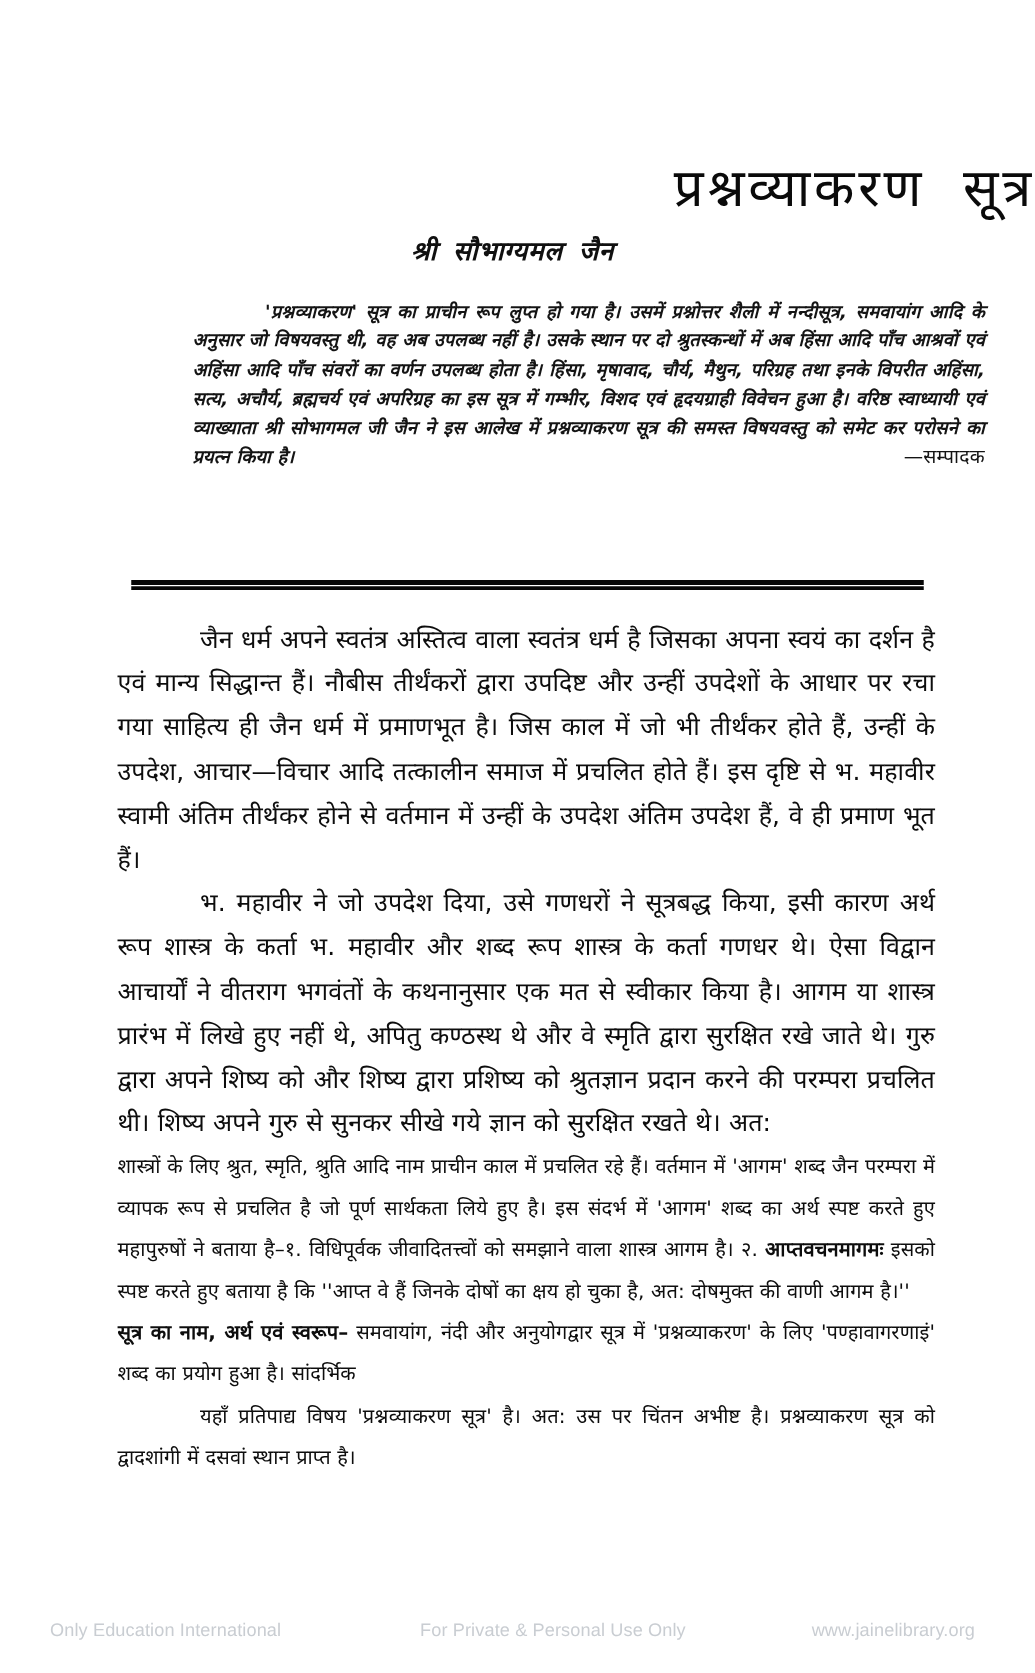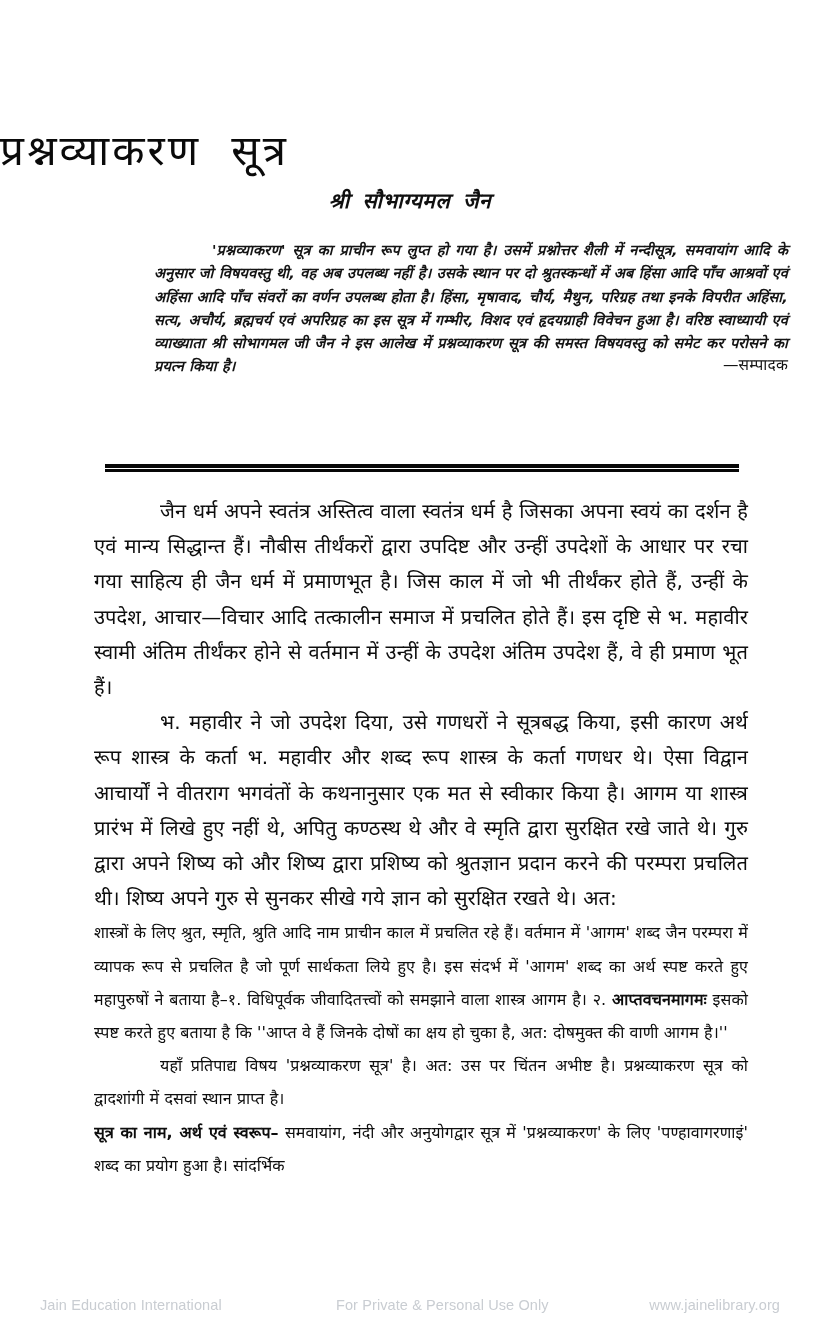--- a/index.html
+++ b/index.html
@@ -19,21 +19,21 @@
     color: #111111;
     -webkit-font-smoothing: antialiased;
   }
 
   
   .title {
     position: absolute;
     left: 0;
     right: 0;
     top: 100px;
-    text-align: left;
+    text-align: right;
     font-family: "DejaVu Sans", "Liberation Sans", sans-serif;
     font-size: 42px;
     font-weight: 400;
     letter-spacing: 3px;
     color: #0a0a0a;
     line-height: 1.1;
     word-spacing: 14px;
   }
 
   .byline {
@@ -184,29 +184,29 @@
     </p>
 
     <p class="para">
       <span class="indent"></span><span>भ. महावीर ने जो उपदेश दिया, उसे गणधरों ने सूत्रबद्ध किया, इसी कारण अर्थ रूप शास्त्र के कर्ता भ. महावीर और शब्द रूप शास्त्र के कर्ता गणधर थे। ऐसा विद्वान आचार्यों ने वीतराग भगवंतों के कथनानुसार एक मत से स्वीकार किया है। आगम या शास्त्र प्रारंभ में लिखे हुए नहीं थे, अपितु कण्ठस्थ थे और वे स्मृति द्वारा सुरक्षित रखे जाते थे। गुरु द्वारा अपने शिष्य को और शिष्य द्वारा प्रशिष्य को श्रुतज्ञान प्रदान करने की परम्परा प्रचलित थी। शिष्य अपने गुरु से सुनकर सीखे गये ज्ञान को सुरक्षित रखते थे। अत:</span>
     </p>
 
     <p class="para tight">
       <span>शास्त्रों के लिए श्रुत, स्मृति, श्रुति आदि नाम प्राचीन काल में प्रचलित रहे हैं। वर्तमान में 'आगम' शब्द जैन परम्परा में व्यापक रूप से प्रचलित है जो पूर्ण सार्थकता लिये हुए है। इस संदर्भ में 'आगम' शब्द का अर्थ स्पष्ट करते हुए महापुरुषों ने बताया है–१. विधिपूर्वक जीवादितत्त्वों को समझाने वाला शास्त्र आगम है। २. </span><b>आप्तवचनमागमः</b><span> इसको स्पष्ट करते हुए बताया है कि ''आप्त वे हैं जिनके दोषों का क्षय हो चुका है, अत: दोषमुक्त की वाणी आगम है।''</span>
     </p>
 
+    <p class="para tight last-cut">
+      <b>सूत्र का नाम, अर्थ एवं स्वरूप–</b><span> समवायांग, नंदी और अनुयोगद्वार सूत्र में 'प्रश्नव्याकरण' के लिए 'पण्हावागरणाइं' शब्द का प्रयोग हुआ है। सांदर्भिक</span>
+    </p>
+
     <p class="para tight">
       <span class="indent"></span><span>यहाँ प्रतिपाद्य विषय 'प्रश्नव्याकरण सूत्र' है। अत: उस पर चिंतन अभीष्ट है। प्रश्नव्याकरण सूत्र को द्वादशांगी में दसवां स्थान प्राप्त है।</span>
     </p>
 
-    <p class="para tight last-cut">
-      <b>सूत्र का नाम, अर्थ एवं स्वरूप–</b><span> समवायांग, नंदी और अनुयोगद्वार सूत्र में 'प्रश्नव्याकरण' के लिए 'पण्हावागरणाइं' शब्द का प्रयोग हुआ है। सांदर्भिक</span>
-    </p>
-
   </div>
 
   <div class="footer">
-    <span class="f-left">Jain Education International</span>
+    <span class="f-left">Only Education International</span>
     <span class="f-center">For Private &amp; Personal Use Only</span>
     <span class="f-right">www.jainelibrary.org</span>
   </div>
 
 </div>
 
 </body></html>

